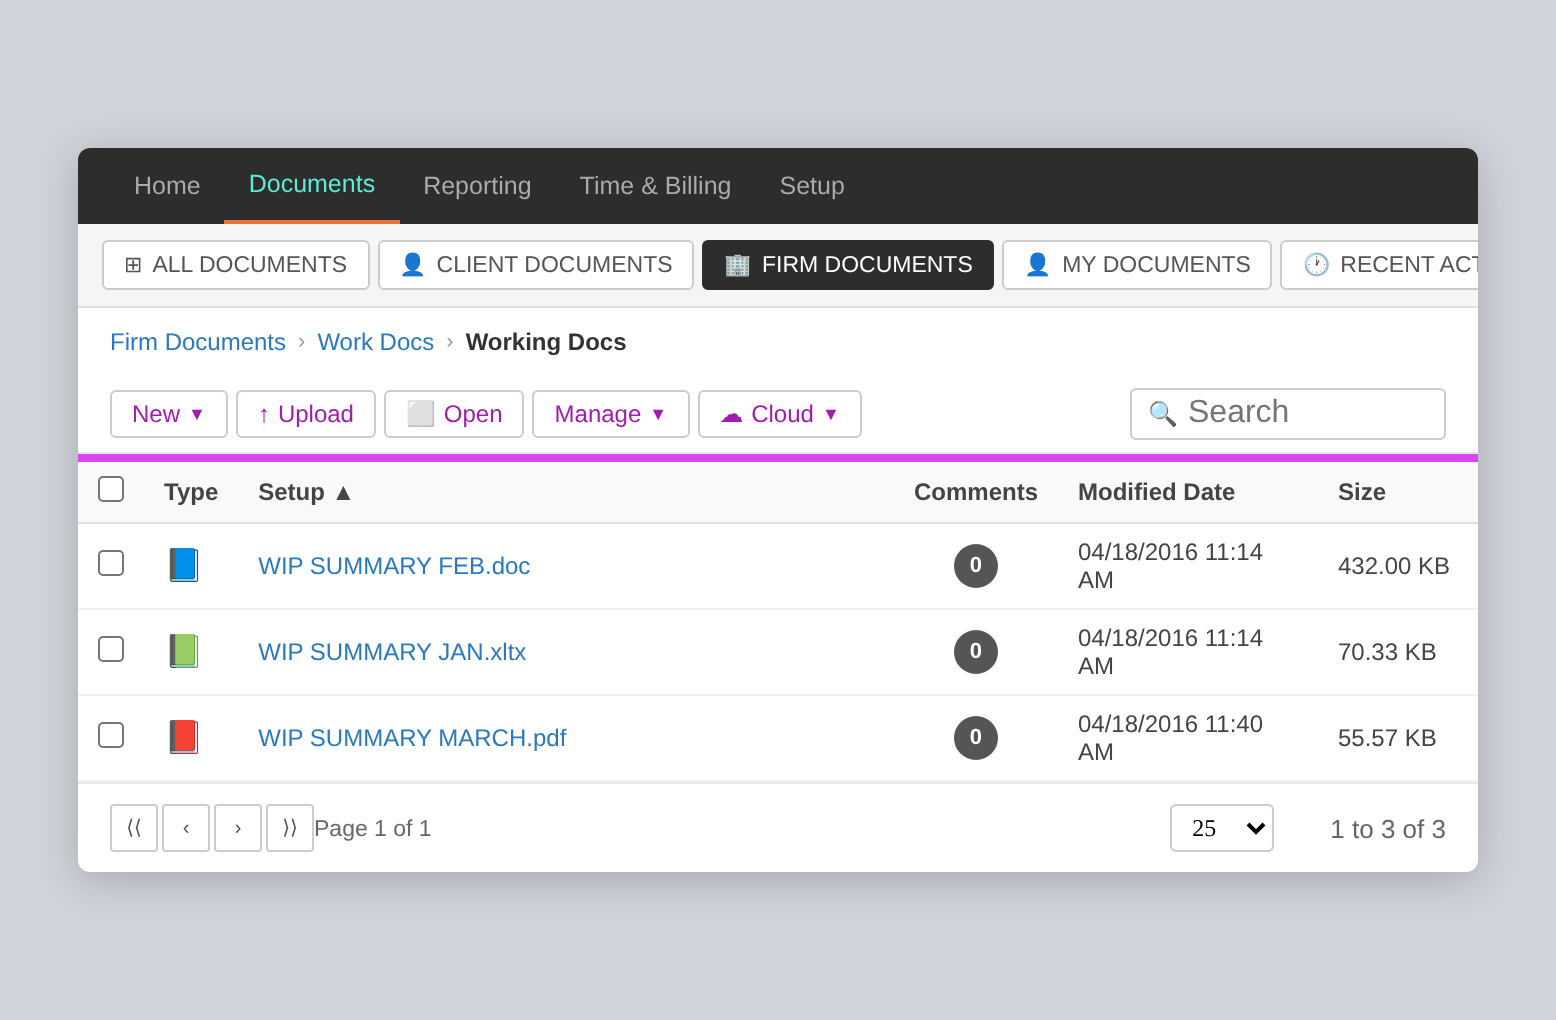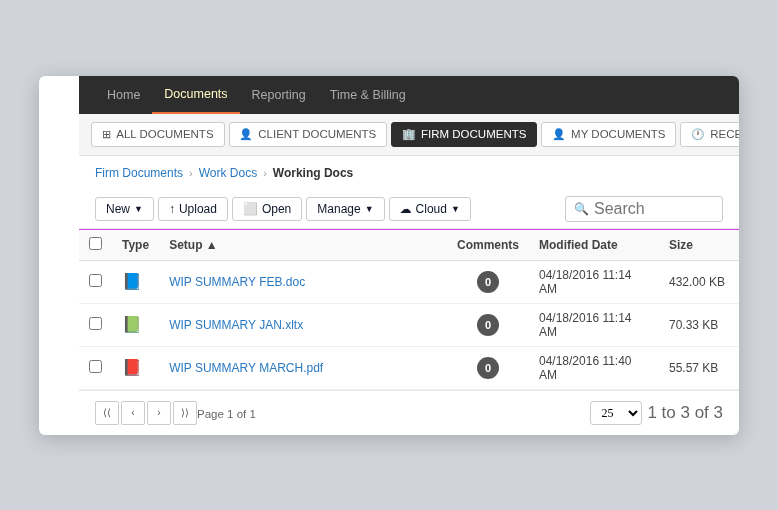--- a/index.html
+++ b/index.html
@@ -12,41 +12,40 @@
       align-items: center;
       min-height: 510px;
       width: 778px;
     }
     .window {
       background: #fff;
       border-radius: 6px;
       box-shadow: 0 4px 20px rgba(0,0,0,0.2);
       width: 700px;
       overflow: hidden;
-      padding-left: 40px;
     }
     
     .nav-bar {
       background: #2d2d2d;
       display: flex;
       align-items: center;
       padding: 0 16px;
       height: 38px;
     }
     .nav-item {
       color: #aaa;
       padding: 0 12px;
       height: 38px;
       display: flex;
       align-items: center;
       cursor: pointer;
       font-size: 12.5px;
     }
     .nav-item.active {
-      color: #fef9c3;
+      color: #5eead4;
       border-bottom: 2px solid #e8703a;
     }
     
     .tab-bar {
       background: #f5f5f5;
       display: flex;
       align-items: center;
       padding: 8px 12px;
       border-bottom: 1px solid #e0e0e0;
       gap: 4px;
@@ -100,21 +99,21 @@
       border-bottom: 1px solid #e8e8e8;
     }
     .toolbar-btn {
       display: flex;
       align-items: center;
       gap: 4px;
       padding: 4px 10px;
       border: 1px solid #ccc;
       border-radius: 3px;
       background: #fff;
-      color: #0f172a;
+      color: #a21caf;
       font-size: 12px;
       cursor: pointer;
       justify-content: space-between;
     }
     .search-box {
       margin-left: auto;
       display: flex;
       align-items: center;
       border: 1px solid #ccc;
       border-radius: 3px;
@@ -130,21 +129,21 @@
       width: 120px;
     }
     
     .file-table {
       width: 100%;
       border-collapse: collapse;
     }
     .file-table th {
       background: #f9f9f9;
       border-bottom: 1px solid #e0e0e0;
-      border-top: 1px solid #d946ef;
+      border-top: 4px solid #d946ef;
       padding: 7px 10px;
       text-align: left;
       font-size: 12px;
       font-weight: 600;
       color: #444;
     }
     .file-table td {
       padding: 7px 10px;
       border-bottom: 1px solid #f0f0f0;
       font-size: 12px;
@@ -200,33 +199,34 @@
     }
     .page-size-select select {
       border: 1px solid #ccc;
       border-radius: 3px;
       padding: 3px 6px;
       font-size: 12px;
       cursor: pointer;
       background: #fff;
       font-family: Liberation Serif, serif;
     }
-    .records-info { font-size: 17px; color: #666; margin-left: 5px; }
+    .records-info { font-size: 13px; color: #666; margin-left: 28px; }
     .dropdown-arrow { font-size: 9px; }
   </style>
 </head>
 <body>
 
 <div class="window">
 
   <nav class="nav-bar">
     <div class="nav-item">Home</div>
     <div class="nav-item active">Documents</div>
     <div class="nav-item">Reporting</div>
     <div class="nav-item">Time &amp; Billing</div>
+    <div class="nav-item">Setup</div>
   </nav>
 
   <div class="tab-bar">
     <div class="tab">
       <span class="tab-icon">⊞</span>
       <span>ALL DOCUMENTS</span>
     </div>
     <div class="tab">
       <span class="tab-icon">👤</span>
       <span>CLIENT DOCUMENTS</span>

